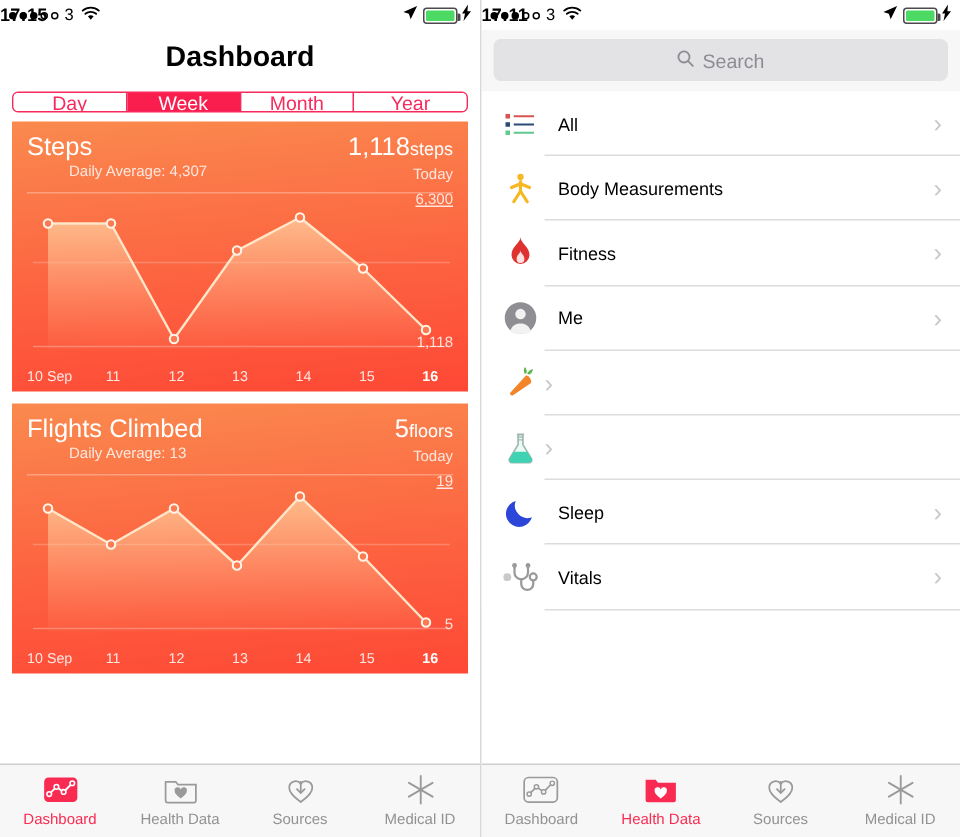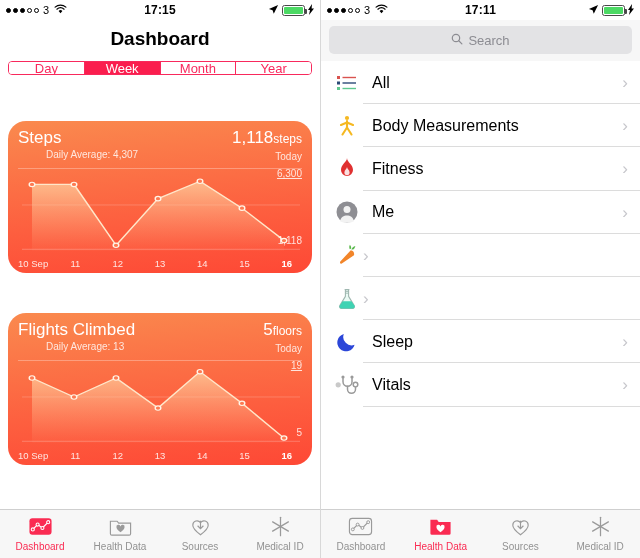--- a/index.html
+++ b/index.html
@@ -24,21 +24,21 @@
     padding: 0 6px; font-size: 11px; color: #000;
     position: relative;
   }
   .sb-left { display: flex; align-items: center; gap: 3px; }
   .dots { display: flex; align-items: center; gap: 2px; }
   .dot { width: 5px; height: 5px; border-radius: 50%; border: 1px solid #000; }
   .dot.filled { background: #000; }
   .carrier { font-size: 11px; font-weight: 400; margin-left: 1px; }
   .wifi { margin-left: 2px; }
   .sb-time {
-    position: absolute; left: 0; right: 0; text-align: center;
+    position: absolute; left: 0; right: 0; text-align: left;
     font-size: 12px; font-weight: bold; letter-spacing: 0.2px;
   }
   .sb-right {
     margin-left: auto; display: flex; align-items: center; gap: 3px;
     position: relative; z-index: 2;
   }
   .battery {
     width: 23px; height: 11px; border: 1px solid #4a4a4a;
     border-radius: 2.5px; padding: 1px; position: relative;
   }
@@ -64,24 +64,23 @@
     flex: 1; display: flex; align-items: center; justify-content: center;
     font-size: 13px; color: #f8295c; background: #fff;
     border-right: 1px solid #f8295c; cursor: pointer;
   }
   .seg:last-child { border-right: none; }
   .seg.active { background: #fa1e4e; color: #fff; }
 
   
   .cards { padding: 0 8px; }
   .card {
-    position: relative; height: 152px; border-radius: 18px; overflow: hidden;
+    position: relative; height: 180px; border-radius: 0; overflow: hidden;
     background: linear-gradient(175deg, #fa8a4e 0%, #fb7a49 22%, #fd5f3f 62%, #fe4835 100%);
     margin-bottom: 8px;
-    margin-top: 40px;
   }
   .card-head {
     padding: 7px 10px 5px 10px; display: flex; justify-content: space-between;
     align-items: flex-start; color: #fff;
   }
   .card-title { font-size: 17px; font-weight: 400; line-height: 19px; }
   .card-sub { font-size: 10px; color: rgba(255,255,255,0.82); margin-top: 2px; padding-left: 28px; }
   .card-right { text-align: right; }
   .card-val { font-size: 17px; line-height: 19px; }
   .card-val b { font-weight: 400; }
@@ -121,21 +120,21 @@
     padding-left: 10px; position: relative; cursor: pointer;
   }
   .row::after {
     content: ""; position: absolute; left: 42px; right: 0; bottom: 0;
     height: 1px; background: #dcdcdc;
   }
   .row-icon {
     width: 32px; display: flex; align-items: center; justify-content: center;
     flex: 0 0 32px;
   }
-  .row-label { flex: 1; font-size: 16px; color: #000; margin-left: 9px; }
+  .row-label { flex: 1; font-size: 12px; color: #000; margin-left: 9px; }
   .chev { color: #c7c7cc; font-size: 17px; margin-right: 12px; line-height: 1; }
 
   
   .tabbar {
     position: absolute; left: 0; bottom: 0; width: 100%; height: 49px;
     background: #f7f7f7; border-top: 1px solid #cfcfcf;
     display: flex; align-items: flex-start; padding-top: 3px;
   }
   .tab {
     flex: 1; display: flex; flex-direction: column; align-items: center;

